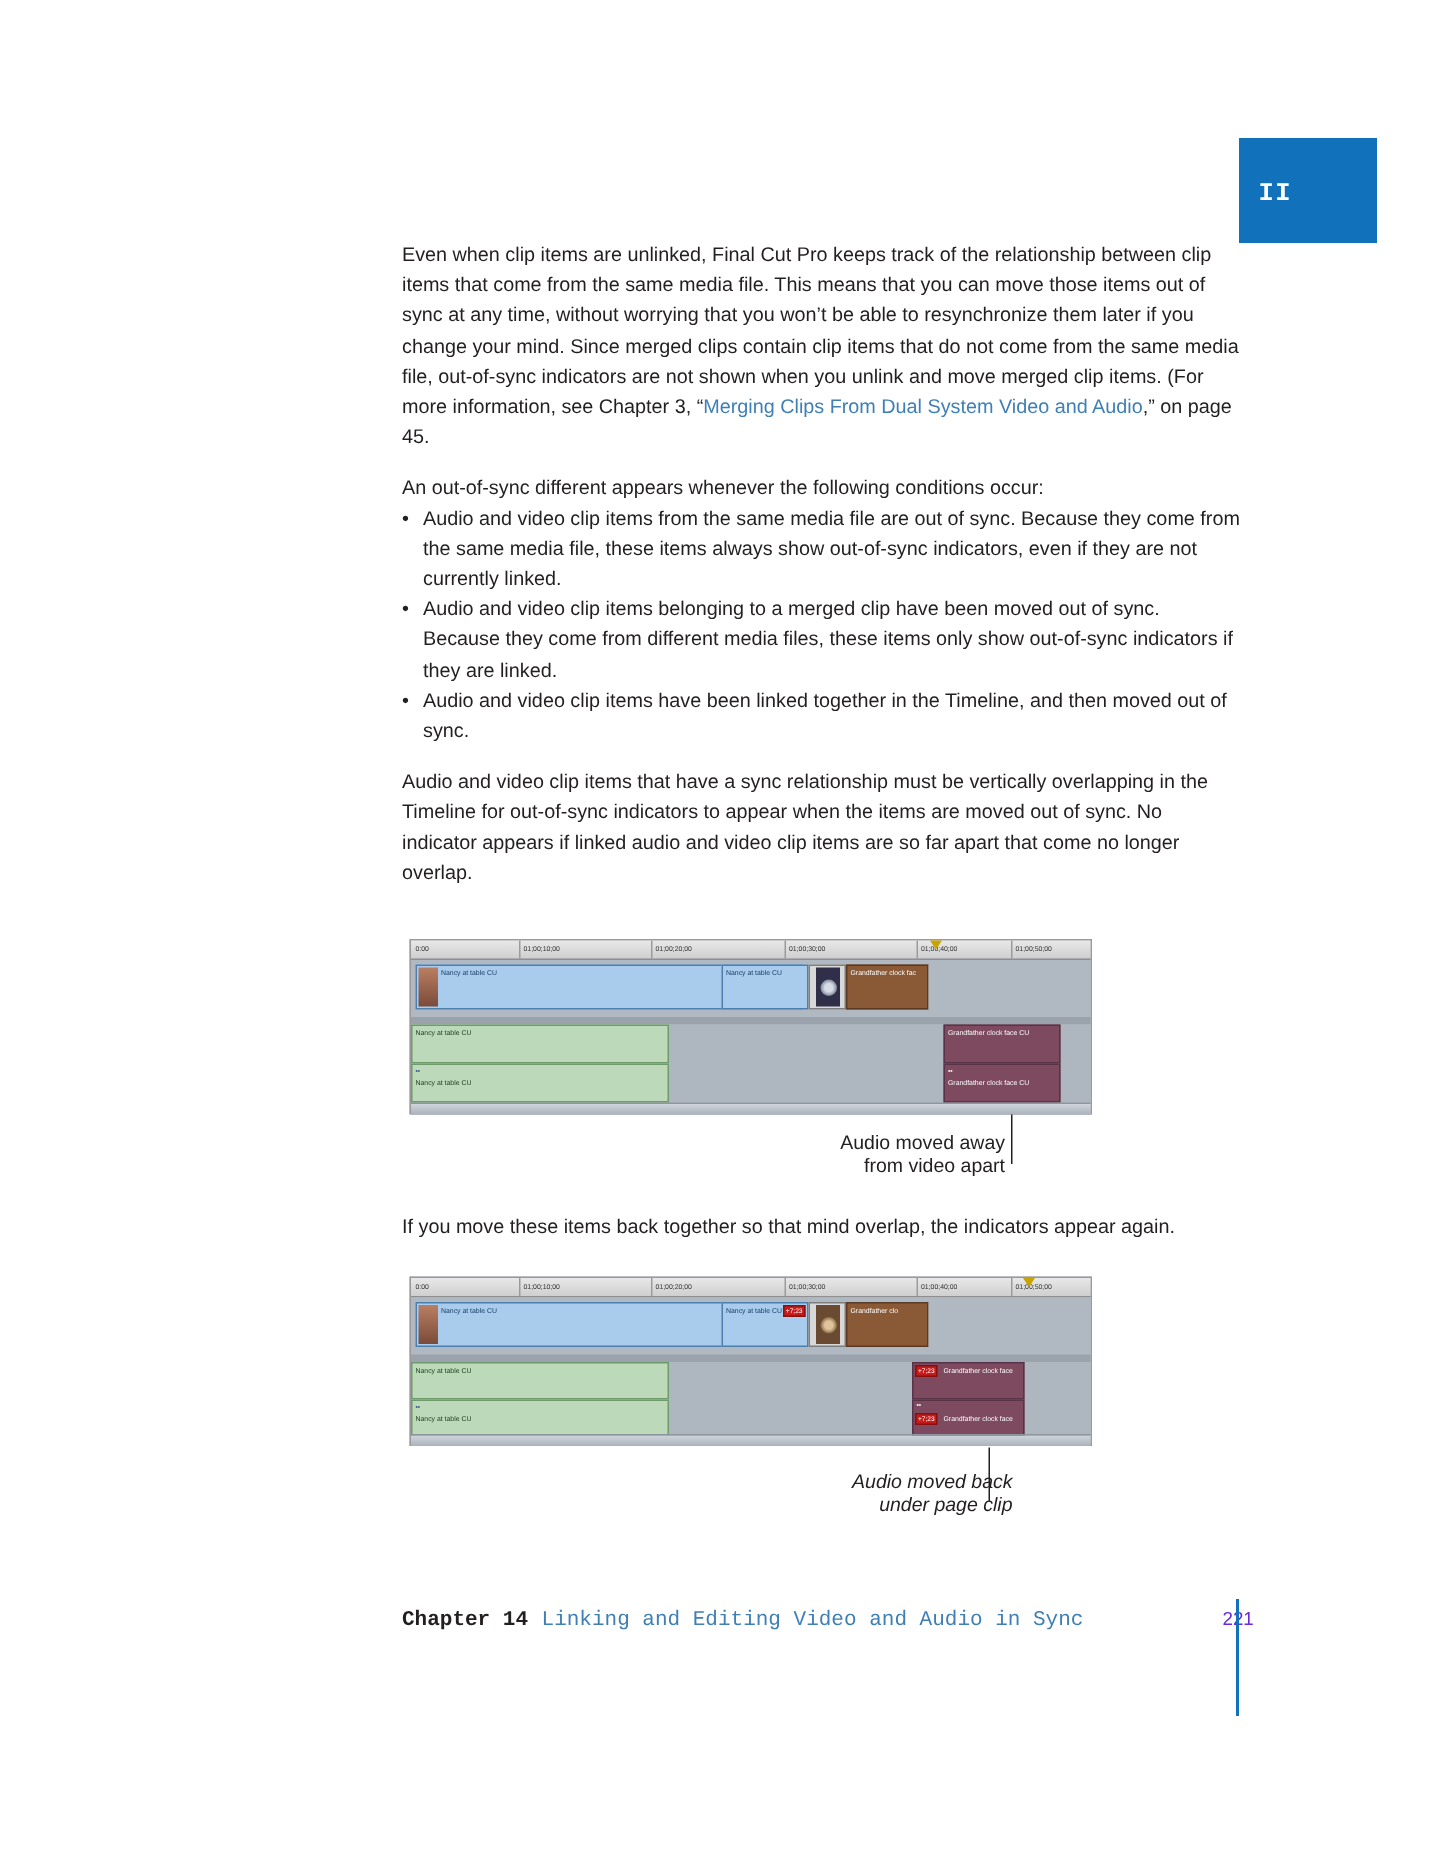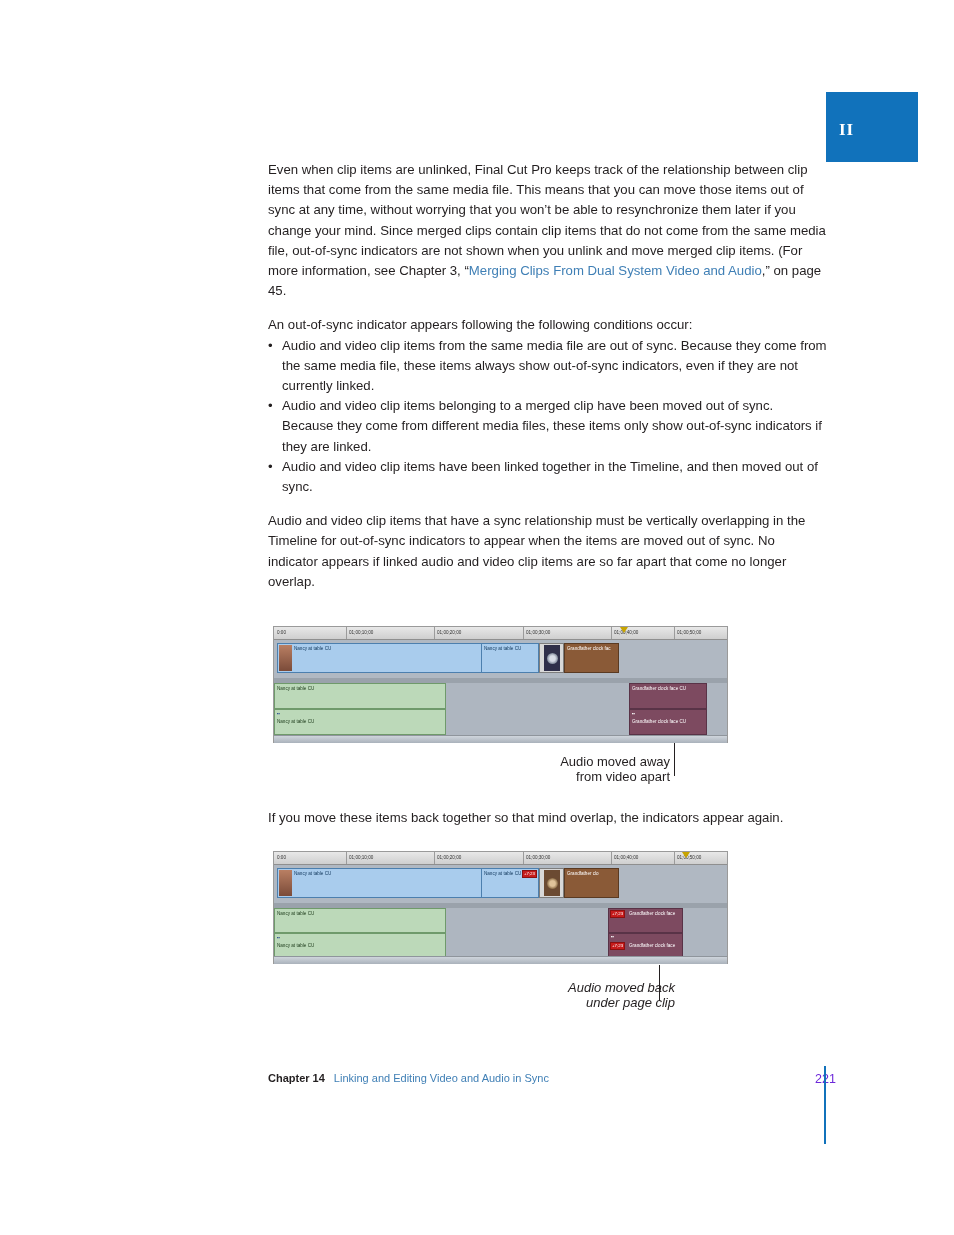--- a/index.html
+++ b/index.html
@@ -26,21 +26,21 @@
     background: #1172bb;
   }
   .corner-tab .mark {
     position: absolute;
     left: 13px;
     top: 28px;
     color: #ffffff;
     font-size: 17px;
     font-weight: bold;
     letter-spacing: 1px;
-    font-family: Liberation Serif, serif;
+    font-family: Liberation Mono, monospace;
   }
 
   
   .content {
     position: absolute;
     left: 268px;
     top: 160px;
     width: 560px;
   }
   p.para {
@@ -227,23 +227,24 @@
     position: absolute;
     width: 1px;
     background: #231f20;
   }
 
   
   .footer {
     position: absolute;
     left: 268px;
     top: 1072px;
-    font-size: 11px;
+    font-size: 14px;
     color: #231f20;
     font-weight: bold;
+    font-family: Liberation Mono, monospace;
   }
   .footer .chaptertitle {
     color: #3f7fb5;
     font-weight: normal;
     margin-left: 9px;
   }
   .folio {
     position: absolute;
     left: 815px;
     top: 1072px;
@@ -266,21 +267,21 @@
 <div class="corner-tab">
   <div class="mark">II</div>
 </div>
 
 <div class="content">
 
   <p class="para"><span>Even when clip items are unlinked, Final Cut Pro keeps track of the relationship between clip items that come from the same media file. This means that you can move those items out of sync at any time, without worrying that you won’t be able to resynchronize them later if you change your mind. Since merged clips contain clip items that do not come from the same media file, out-of-sync indicators are not shown when you unlink and move merged clip items. (For more information, see Chapter 3, “</span><span class="link">Merging Clips From Dual System Video and Audio</span><span>,” on page 45.</span></p>
 
   <div class="gap-12"></div>
 
-  <p class="para">An out-of-sync indicator appears following the following conditions occur:</p>
+  <p class="para">An out-of-sync different appears whenever the following conditions occur:</p>
 
   <ul class="bullets">
     <li><span class="dot">•</span><span>Audio and video clip items from the same media file are out of sync. Because they come from the same media file, these items always show out-of-sync indicators, even if they are not currently linked.</span></li>
     <li><span class="dot">•</span><span>Audio and video clip items belonging to a merged clip have been moved out of sync. Because they come from different media files, these items only show out-of-sync indicators if they are linked.</span></li>
     <li><span class="dot">•</span><span>Audio and video clip items have been linked together in the Timeline, and then moved out of sync.</span></li>
   </ul>
 
   <div class="gap-12"></div>
 
   <p class="para">Audio and video clip items that have a sync relationship must be vertically overlapping in the Timeline for out-of-sync indicators to appear when the items are moved out of sync. No indicator appears if linked audio and video clip items are so far apart that come no longer overlap.</p>

